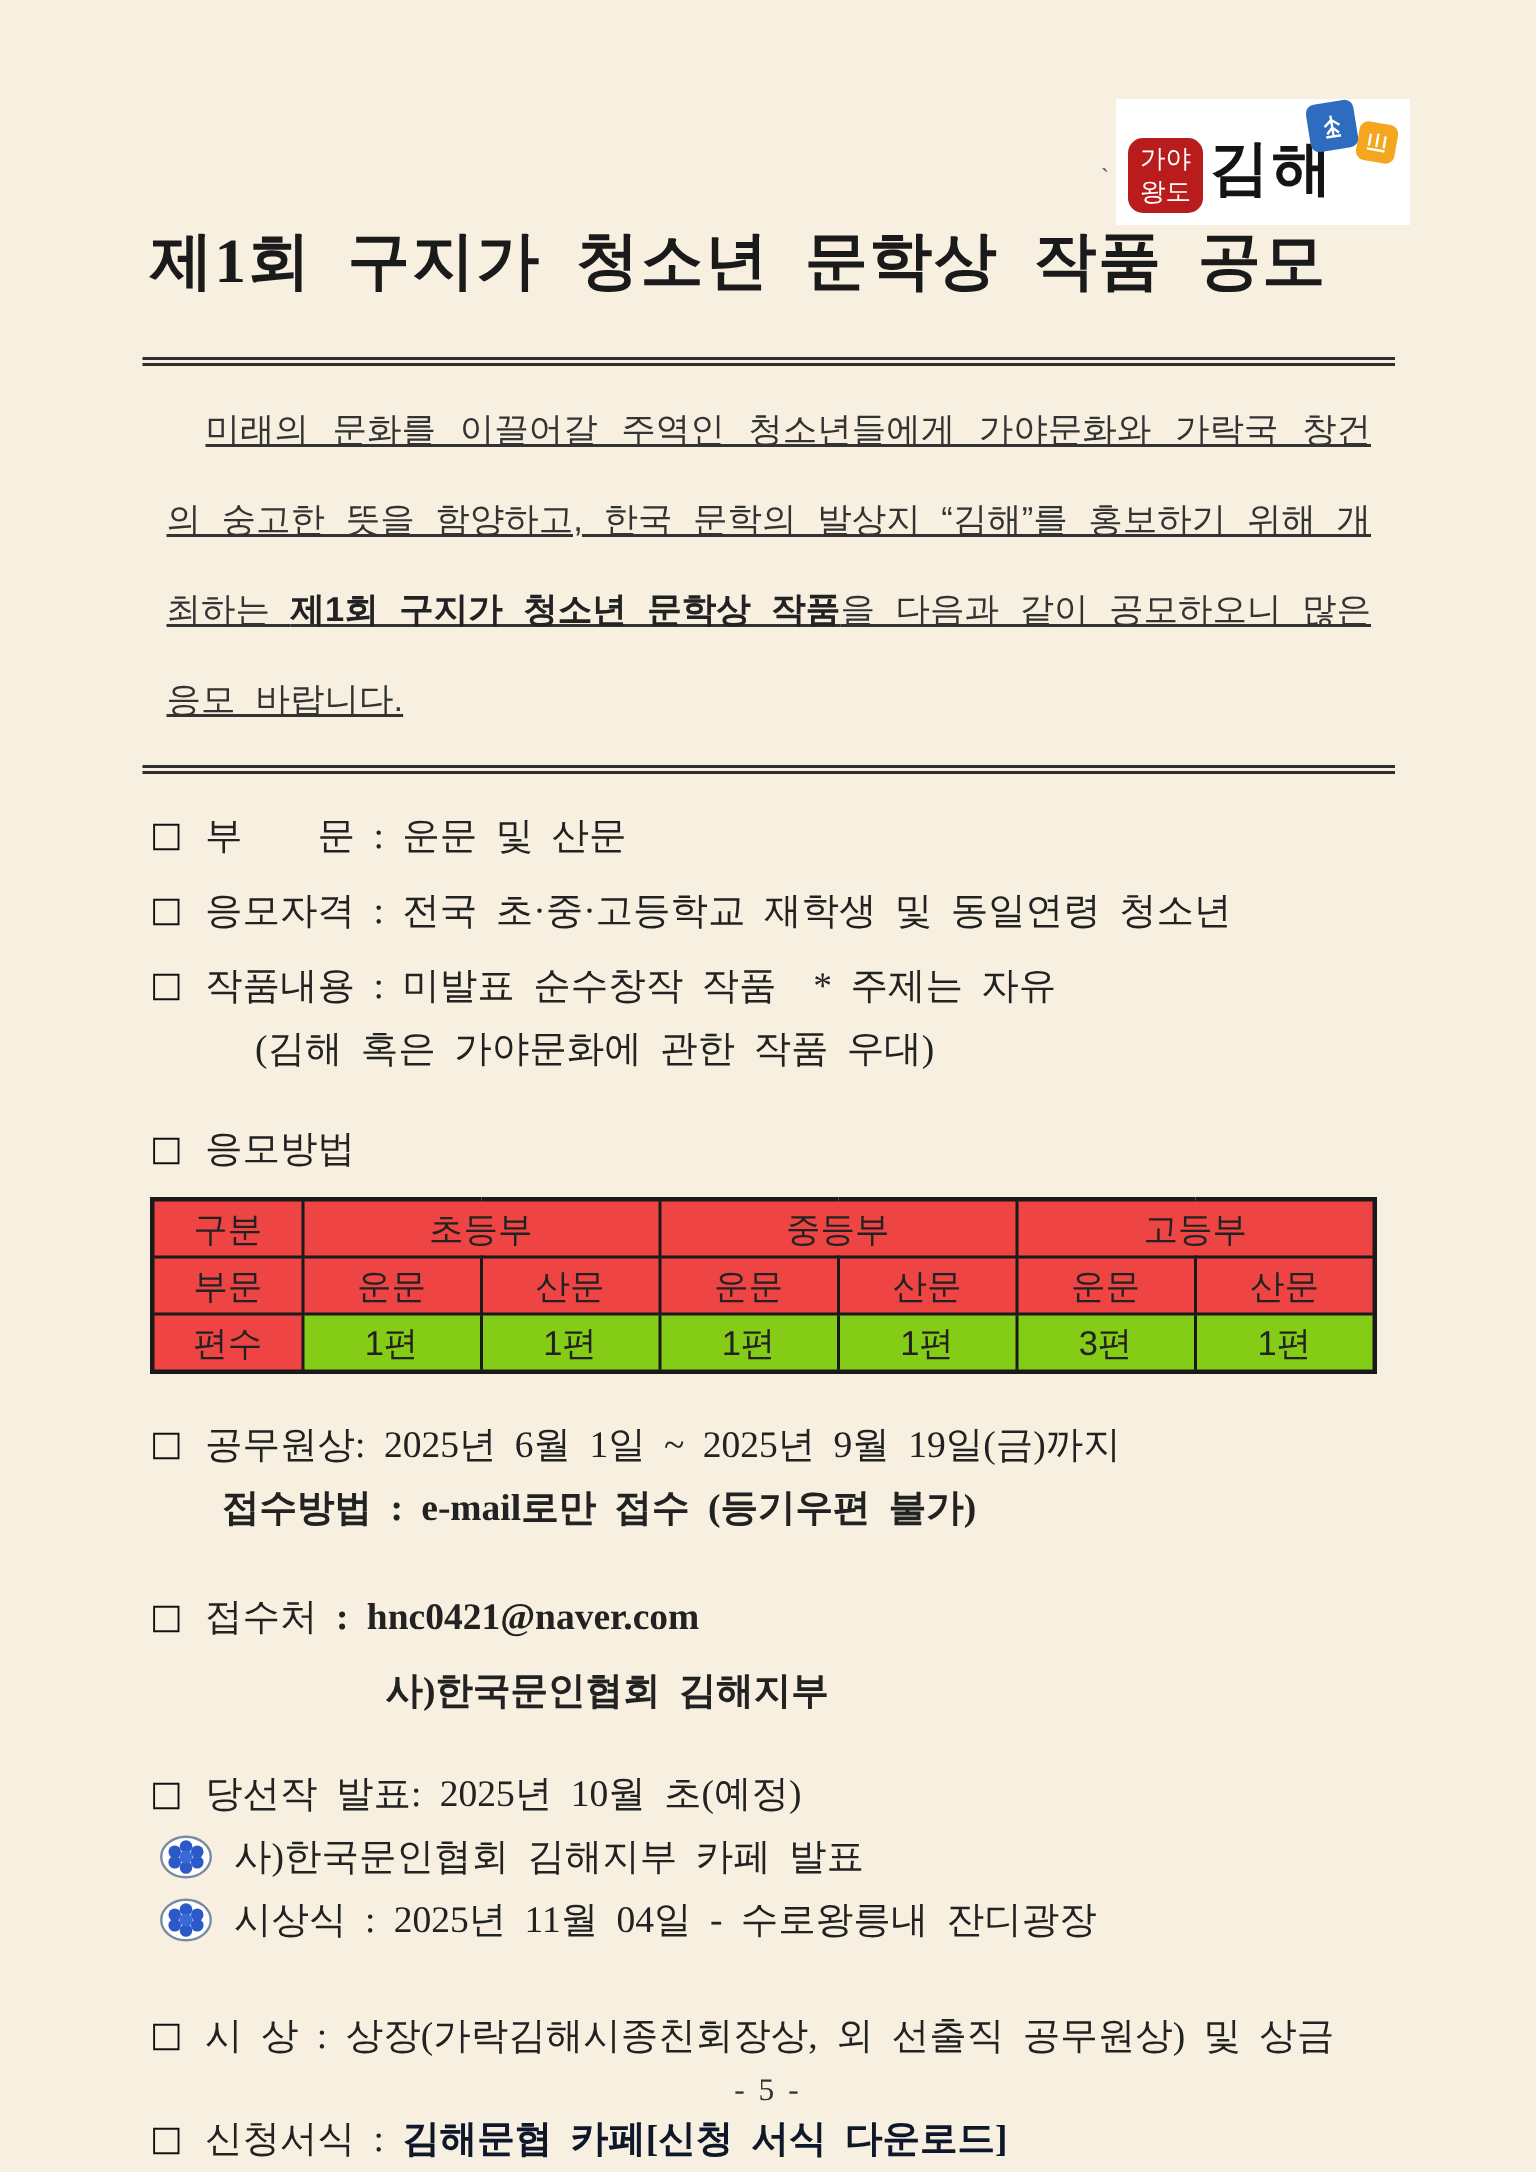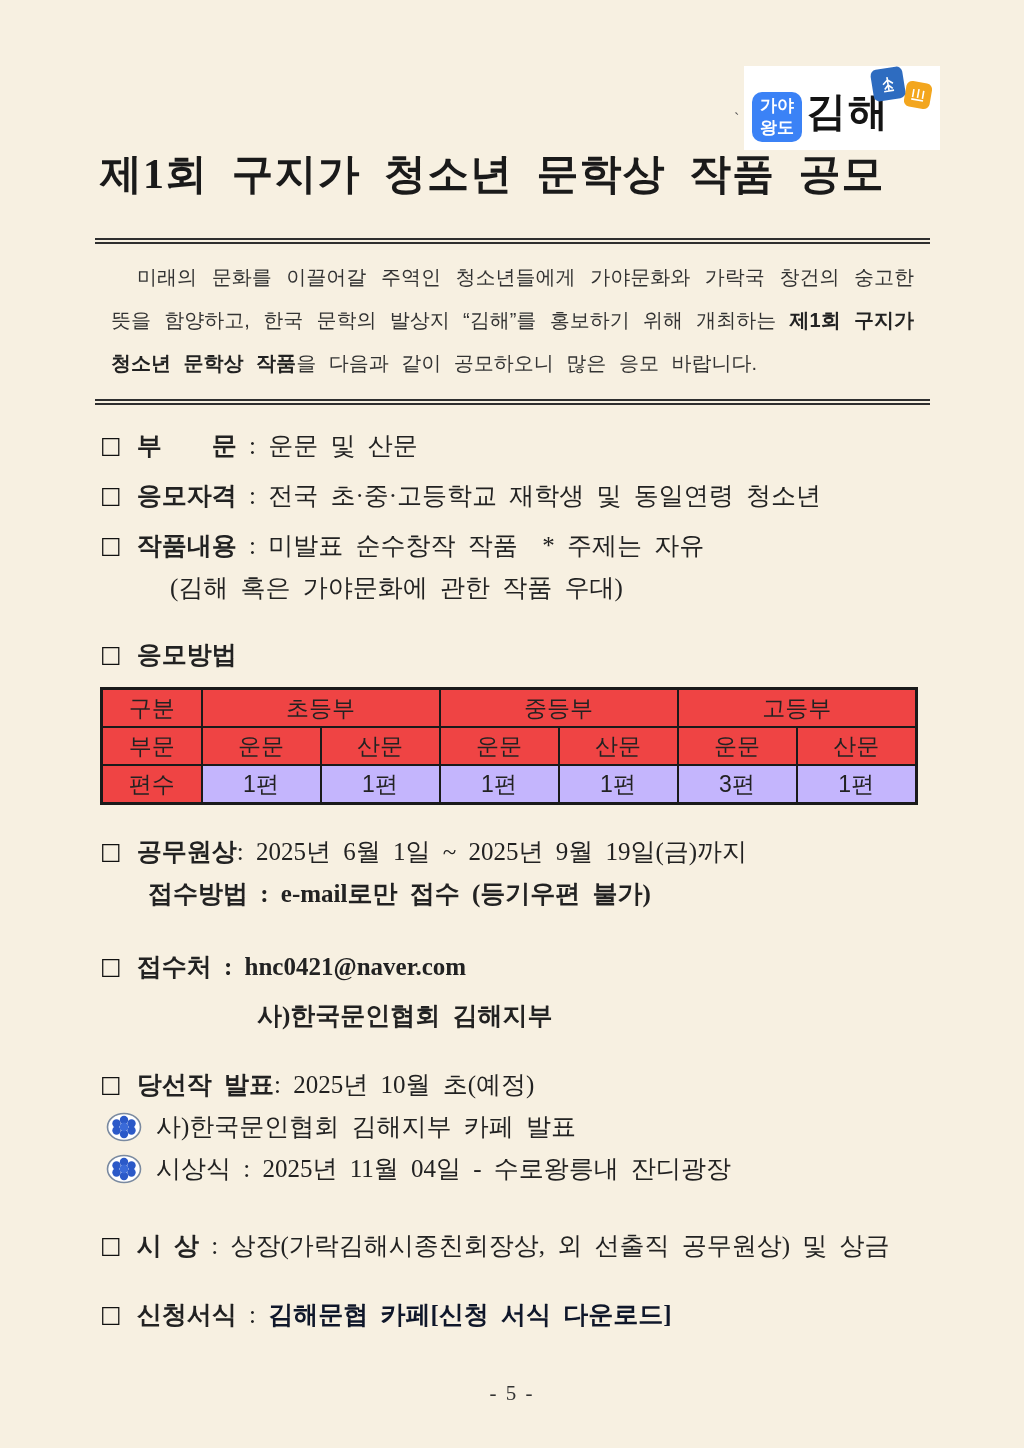--- a/index.html
+++ b/index.html
@@ -10,22 +10,22 @@
     background:#f7f0e1;
     font-family:"Liberation Serif",serif;
     color:#1e1e1e;
     overflow:hidden;
   }
 
   
   .logo{position:absolute;left:744px;top:66px;width:196px;height:84px;background:#ffffff;}
   .stamp{
     position:absolute;left:8px;top:26px;width:50px;height:50px;
-    background:#3b82f6;border-radius:10px;
-    color:#fff;font-family:"Liberation Sans",sans-serif;font-weight:bold;
+    background:#b91c1c;border-radius:10px;
+    color:#fff;font-family:"Liberation Sans",sans-serif;font-weight:normal;
     font-size:17px;line-height:22px;text-align:center;
     display:flex;flex-direction:column;justify-content:center;
   }
   .logo-name{
     position:absolute;left:62px;top:16px;
     font-size:40px;line-height:60px;font-weight:900;color:#141414;
     font-family:"Liberation Serif",serif;letter-spacing:2px;
   }
   .sq{position:absolute;border-radius:6px;display:flex;align-items:center;justify-content:center;}
   .sq-blue{left:128px;top:2px;width:32px;height:32px;background:#2e6cc0;transform:rotate(-9deg);z-index:3;}
@@ -38,30 +38,30 @@
     font-size:42px;font-weight:bold;letter-spacing:1px;word-spacing:12px;
     color:#1a1a1a;
   }
 
   
   .intro-box{
     margin:36px 0 0 95px;width:803px;
     border-top:6px double #2f2f2f;border-bottom:6px double #2f2f2f;
     padding:12px 16px 14px 16px;
     font-family:"Liberation Sans",sans-serif;
-    font-size:20px;line-height:43px;color:#333333;
-    word-spacing:7px;text-align:justify;
+    font-size:23px;line-height:60px;color:#333333;
+    word-spacing:7px;text-align:justify;text-decoration:underline;
   }
   .intro-box p{margin:0;text-indent:26px;}
   .intro-bold{font-weight:bold;color:#222;}
 
   
   .item{margin-left:100px;font-size:25px;word-spacing:6px;color:#222;}
   .checkbox{font-family:"DejaVu Sans",sans-serif;font-size:23px;margin-right:15px;position:relative;top:-1px;color:#111;}
-  .item-label{font-weight:bold;white-space:pre-wrap;}
+  .item-label{font-weight:normal;white-space:pre-wrap;}
   .item-value{white-space:pre-wrap;}
   .sub-line{font-size:25px;word-spacing:6px;color:#222;white-space:pre-wrap;}
   .bold{font-weight:bold;}
   .purple{color:#0f172a;font-weight:bold;}
 
   .mt-first{margin-top:24px;}
   .mt-item{margin-top:17px;}
   .mt-sub{margin-top:9px;}
   .mt-method{margin-top:34px;}
   .mt-period{margin-top:30px;}
@@ -79,21 +79,21 @@
     margin:16px 0 0 100px;border-collapse:collapse;table-layout:fixed;
     width:815px;
     font-family:"Liberation Sans",sans-serif;font-size:23px;color:#222;
     border:3px solid #1a1a1a;
   }
   .entry-table td{
     border:2px solid #1a1a1a;text-align:center;vertical-align:middle;
     height:36px;padding:0;
   }
   .hdr{background:#ef4444;}
-  .cream{background:#c4b5fd;}
+  .cream{background:#84cc16;}
 
   
   .flower-item{
     margin-left:106px;margin-top:9px;
     display:flex;align-items:center;gap:14px;
     font-size:25px;word-spacing:6px;color:#222;
   }
   .flower{flex:0 0 auto;}
 
   

